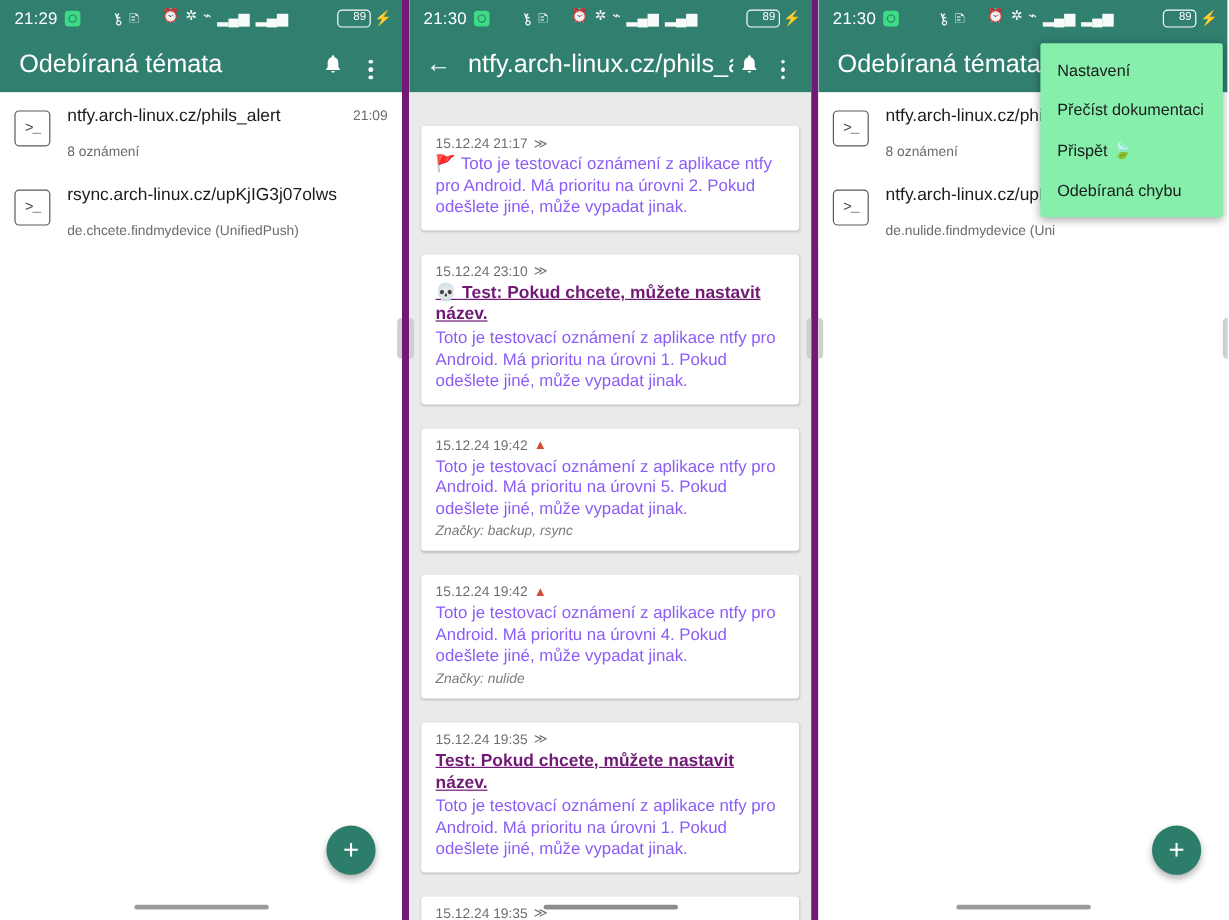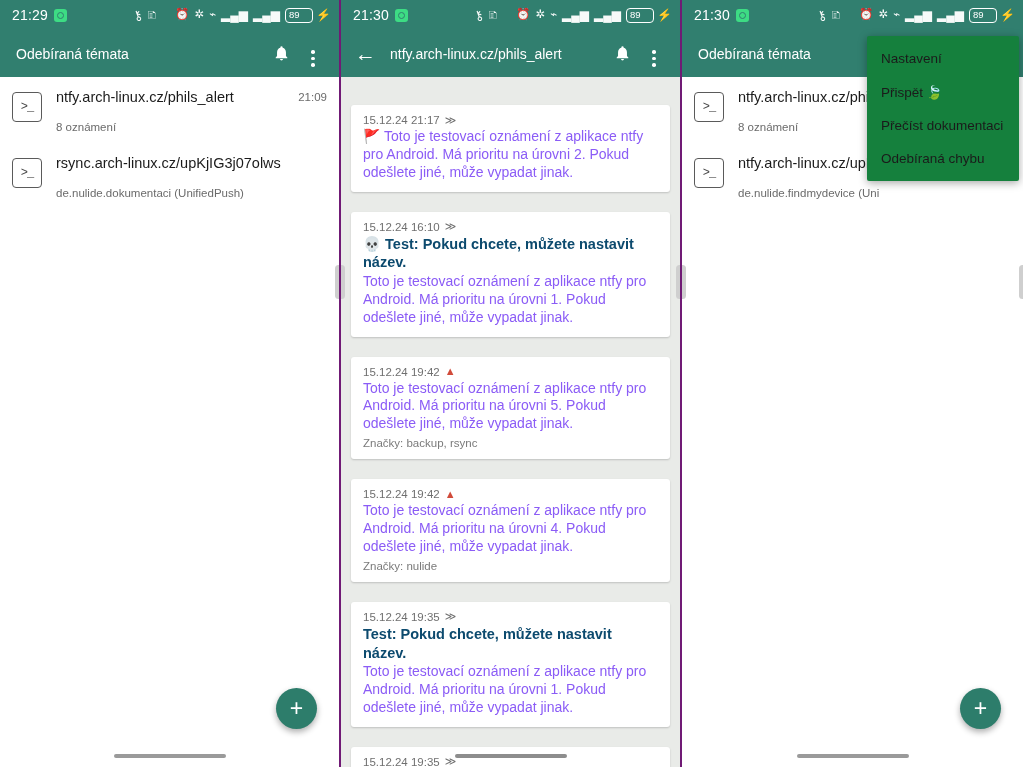--- a/index.html
+++ b/index.html
@@ -17,21 +17,21 @@
     display: flex;
     width: 1024px;
     height: 767px;
   }
   .phone {
     width: 341px;
     height: 767px;
     position: relative;
     overflow: hidden;
     background: #ffffff;
-    border-right: 2px solid #701a75;
+    border-right: 6px solid #701a75;
     box-sizing: border-box;
   }
   .phone:last-child { border-right: none; }
 
   
   .statusbar {
     height: 30px;
     background: #317f6f;
     color: #ffffff;
     display: flex;
@@ -69,42 +69,43 @@
   .si { display: inline-block; opacity: .96; }
   .si.key { font-size: 13px; transform: rotate(-20deg); }
   .si.small { font-size: 12px; }
   .bat {
     border: 1.5px solid #ffffff;
     border-radius: 4px;
     font-size: 9.5px;
     padding: 0px 3px 1px 3px;
     line-height: 12px;
     min-width: 20px;
-    text-align: left;
+    text-align: right;
+    margin-left: 36px;
   }
   .bolt { font-size: 12px; margin-left: -2px; }
 
   
   .appbar {
     height: 47px;
     background: #317f6f;
     color: #ffffff;
     display: flex;
     align-items: center;
     padding: 0 10px 0 16px;
     box-sizing: border-box;
   }
   .appbar .back {
     font-size: 21px;
     margin-right: 14px;
     margin-left: -2px;
     line-height: 1;
   }
   .appbar .title {
-    font-size: 14px;
+    font-size: 21px;
     flex: 1 1 auto;
     white-space: nowrap;
     overflow: hidden;
     text-overflow: clip;
   }
   .appbar .act {
     width: 32px;
     text-align: center;
     font-size: 16px;
     line-height: 1;
@@ -197,34 +198,36 @@
   }
   .prio {
     font-size: 11px;
     line-height: 1;
     color: #6f6f6f;
   }
   .prio.high { color: #d14b3a; }
   .card-title {
     font-size: 14.5px;
     font-weight: bold;
-    color: #0c4a6e;
+    color: #701a75;
     line-height: 1.28;
     margin-bottom: 1px;
+    text-decoration: underline;
   }
   .card-title .emoji { font-weight: normal; }
   .card-body {
     font-size: 14px;
     color: #8b5cf6;
     line-height: 1.28;
   }
   .card-tags {
     font-size: 11.5px;
     color: #7a7a7a;
     margin-top: 4px;
+    font-style: italic;
   }
 
   
   .fab {
     position: absolute;
     right: 22px;
     bottom: 38px;
     width: 41px; height: 41px;
     border-radius: 50%;
     background: #2d7d6b;
@@ -236,21 +239,21 @@
     box-shadow: 0 3px 6px rgba(0,0,0,.32);
     line-height: 1;
   }
 
   
   .menu {
     position: absolute;
     top: 36px;
     right: 4px;
     width: 152px;
-    background: #15803d;
+    background: #86efac;
     box-shadow: 0 2px 8px rgba(0,0,0,.35);
     border-radius: 2px;
     padding: 6px 0;
     z-index: 20;
   }
   .menu-item {
     font-size: 13.5px;
     color: #1b1b1b;
     padding: 9px 14px;
     white-space: nowrap;
@@ -333,21 +336,21 @@
         <span class="sub-text">
           <span class="sub-title" style="display:block">ntfy.arch-linux.cz/phils_alert</span>
           <span class="sub-sub" style="display:block">8 oznámení</span>
         </span>
         <span class="sub-time">21:09</span>
       </div>
       <div class="sub-item">
         <span class="sub-icon">&gt;_</span>
         <span class="sub-text">
           <span class="sub-title" style="display:block">rsync.arch-linux.cz/upKjIG3j07olws</span>
-          <span class="sub-sub" style="display:block">de.nulide.dokumentaci (UnifiedPush)</span>
+          <span class="sub-sub" style="display:block">de.chcete.findmydevice (UnifiedPush)</span>
         </span>
         <span class="sub-time"></span>
       </div>
     </div>
 
     <div class="edge right"></div>
 
     <div class="fab">+</div>
 
     <div class="navbar">
@@ -397,21 +400,21 @@
       <div class="card">
         <div class="card-meta">
           <span>15.12.24 21:17</span>
           <span class="prio">≫</span>
         </div>
         <div class="card-body"><span class="emoji">🚩</span> <span>Toto je testovací oznámení z aplikace ntfy pro Android. Má prioritu na úrovni 2. Pokud odešlete jiné, může vypadat jinak.</span></div>
       </div>
 
       <div class="card">
         <div class="card-meta">
-          <span>15.12.24 16:10</span>
+          <span>15.12.24 23:10</span>
           <span class="prio">≫</span>
         </div>
         <div class="card-title"><span class="emoji">💀</span> <span>Test: Pokud chcete, můžete nastavit název.</span></div>
         <div class="card-body">Toto je testovací oznámení z aplikace ntfy pro Android. Má prioritu na úrovni 1. Pokud odešlete jiné, může vypadat jinak.</div>
       </div>
 
       <div class="card">
         <div class="card-meta">
           <span>15.12.24 19:42</span>
           <span class="prio high">▲</span>
@@ -493,22 +496,22 @@
         <span class="sub-icon">&gt;_</span>
         <span class="sub-text">
           <span class="sub-title" style="display:block">ntfy.arch-linux.cz/upK</span>
           <span class="sub-sub" style="display:block">de.nulide.findmydevice (Uni</span>
         </span>
       </div>
     </div>
 
     <div class="menu">
       <div class="menu-item">Nastavení</div>
+      <div class="menu-item">Přečíst dokumentaci</div>
       <div class="menu-item">Přispět 🍃</div>
-      <div class="menu-item">Přečíst dokumentaci</div>
       <div class="menu-item">Odebíraná chybu</div>
     </div>
 
     <div class="edge left"></div>
     <div class="edge right"></div>
 
     <div class="fab">+</div>
 
     <div class="navbar">
       <div class="pill"></div>

